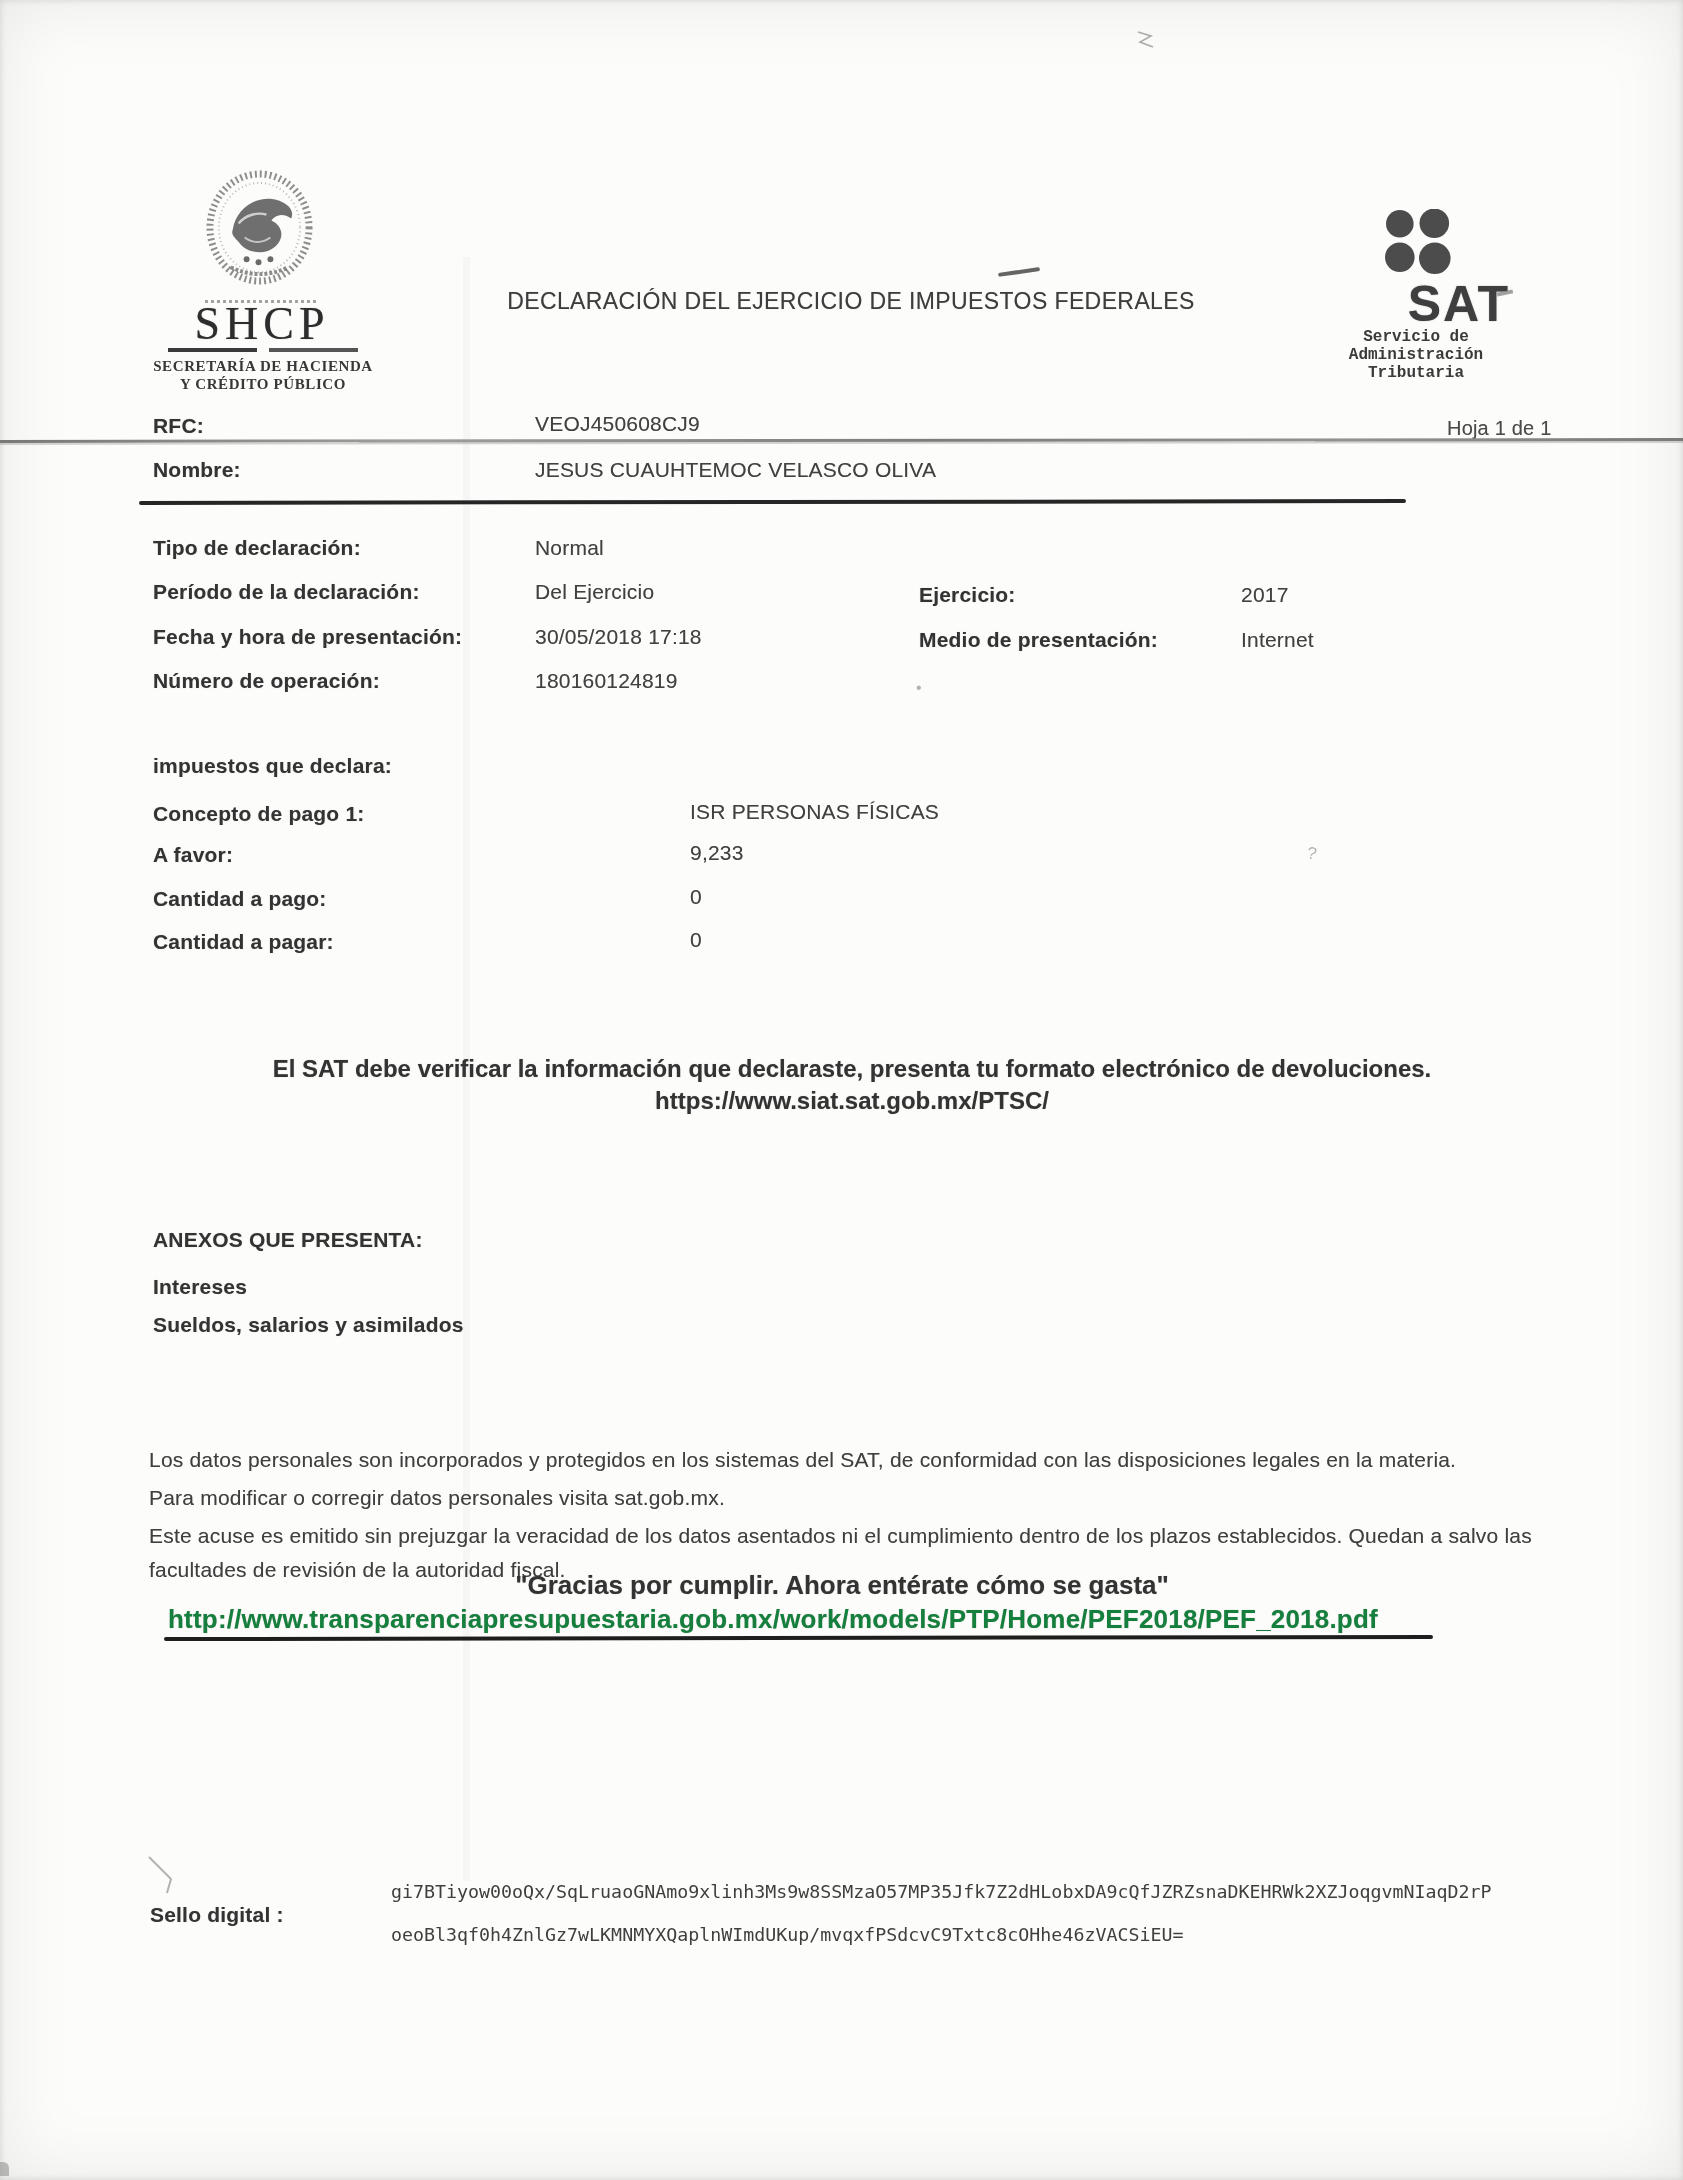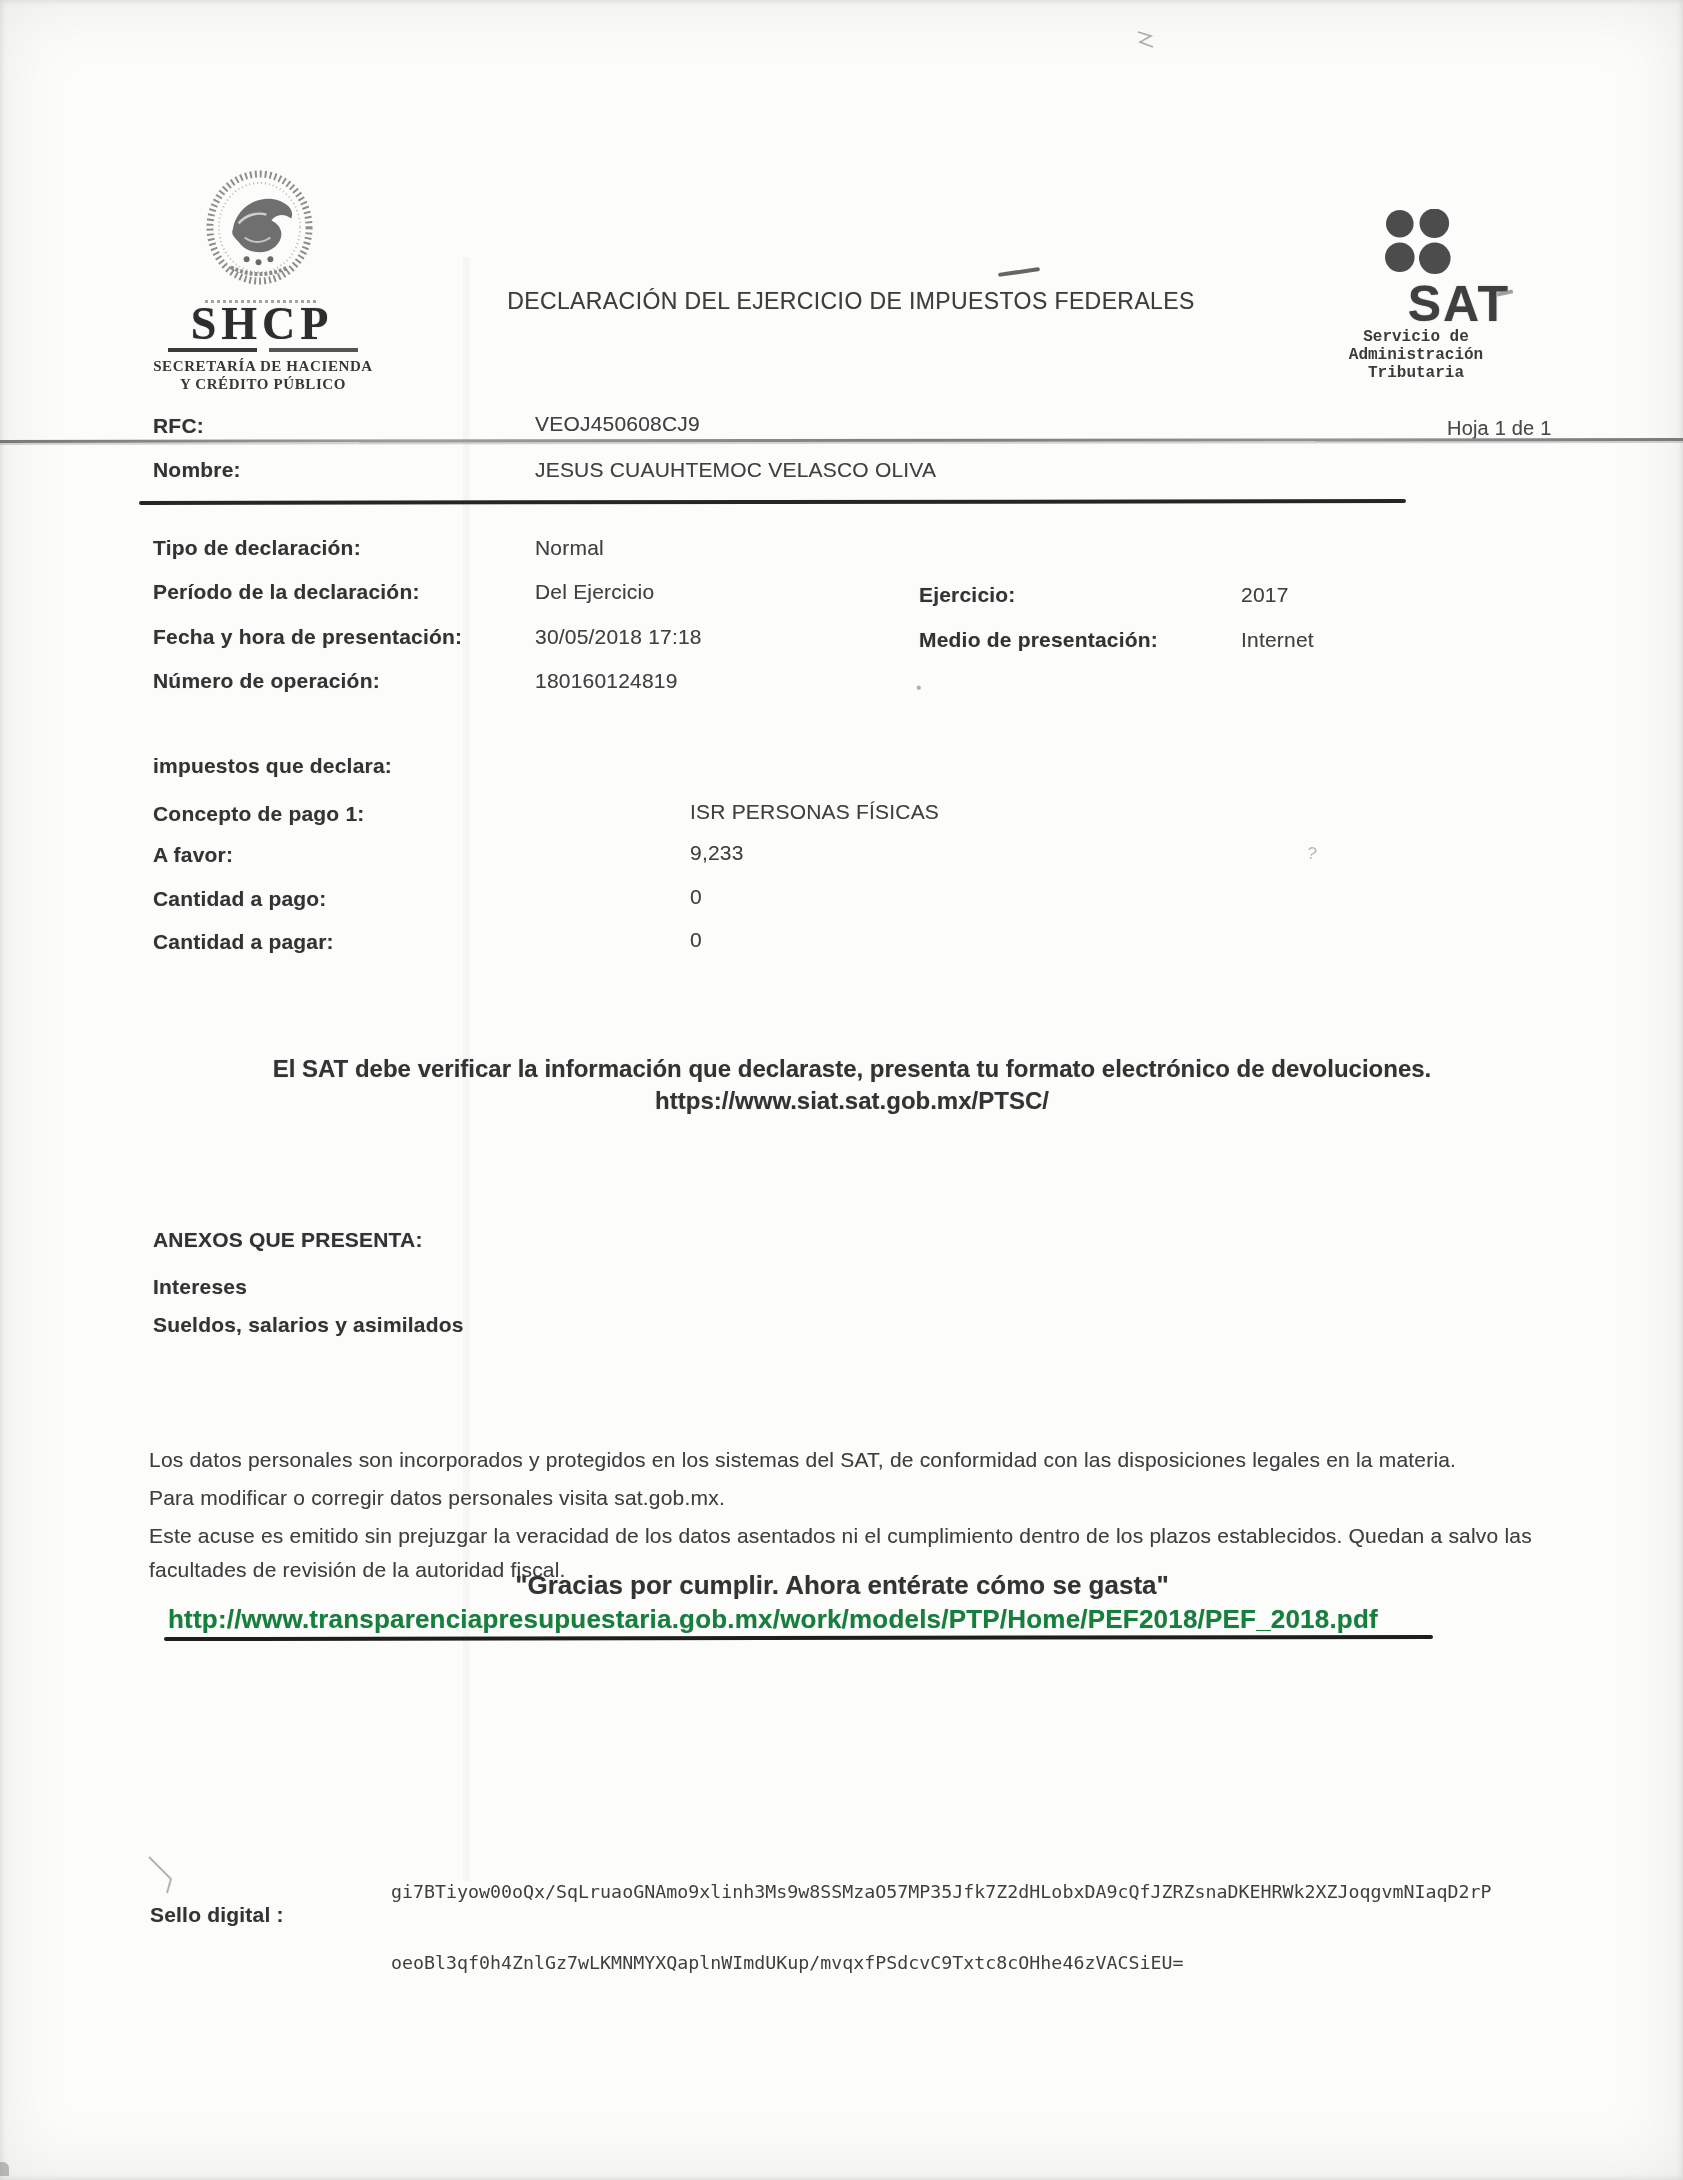--- a/index.html
+++ b/index.html
@@ -15,21 +15,21 @@
   }
   .abs{position:absolute;}
   .lbl{font-weight:700;font-size:21px;color:#333;letter-spacing:0.2px;text-shadow:0 0 1px rgba(80,80,80,.35);white-space:nowrap;}
   .val{font-weight:400;font-size:21px;color:#414141;letter-spacing:0.2px;text-shadow:0 0 0.6px rgba(90,90,90,.4);white-space:nowrap;}
   .title-line{font-size:23px;color:#3d3d3d;letter-spacing:0.4px;text-align:center;text-shadow:0 0 0.7px rgba(80,80,80,.45);}
   .para{font-size:21px;line-height:34px;color:#3f3f3f;letter-spacing:0.2px;text-shadow:0 0 0.6px rgba(90,90,90,.4);}
   .bold-center{font-weight:700;text-align:center;color:#333;text-shadow:0 0 1px rgba(70,70,70,.4);}
   .mono{font-family:"DejaVu Sans Mono",monospace;font-size:18.3px;color:#3f3f3f;white-space:nowrap;letter-spacing:0;}
   .rule-light{height:3px;background:linear-gradient(90deg,#787878,#9e9e9e 25%,#7d7d7d 55%,#929292 80%,#7a7a7a);box-shadow:0 2px 0 rgba(150,150,150,.4);}
   .rule-dark{height:3.5px;background:#262626;border-radius:2px;}
-  .shcp-word{font-family:"Liberation Serif",serif;font-size:46px;font-weight:700;letter-spacing:5px;color:#2d2d2d;text-align:center;text-shadow:0 0 1px rgba(60,60,60,.5);}
+  .shcp-word{font-family:"Liberation Serif",serif;font-size:46px;font-weight:400;letter-spacing:5px;color:#2d2d2d;text-align:center;text-shadow:0 0 1px rgba(60,60,60,.5);}
   .shcp-sub{font-family:"Liberation Serif",serif;font-weight:700;font-size:15px;letter-spacing:0.6px;color:#383838;text-align:center;line-height:18px;white-space:nowrap;}
   .sat-word{font-size:50px;font-weight:800;letter-spacing:2px;color:#3f3f3f;text-align:right;text-shadow:0 0 1.2px rgba(60,60,60,.55);}
   .sat-sub{font-family:Liberation Mono, monospace;font-weight:700;font-size:16px;color:#3b3b3b;text-align:center;line-height:18px;}
   .artifact{color:#9a9a9a;opacity:.75;}
 </style>
 </head>
 <body>
 
 <div class="sheet">
 
@@ -131,21 +131,21 @@
   <div class="abs" style="left:168px;top:1604px;font-size:26px;font-weight:700;color:#15803d;letter-spacing:0.2px;white-space:nowrap;text-shadow:0 0 1px rgba(70,70,70,.4);">http://www.transparenciapresupuestaria.gob.mx/work/models/PTP/Home/PEF2018/PEF_2018.pdf</div>
   <div class="abs" style="left:164px;top:1636px;width:1269px;height:4px;background:#1e1e1e;transform:rotate(-.1deg);border-radius:2px;"></div>
 
   <div class="abs" style="left:145px;top:1853px;">
     <svg width="46" height="46" viewBox="0 0 46 46">
       <path d="M4,4 L26,26 L22,40" stroke="#b2b2b2" stroke-width="2" fill="none"></path>
     </svg>
   </div>
   <div class="abs lbl" style="left:150px;top:1903px;">Sello digital :</div>
   <div class="abs mono" style="left:391px;top:1881px;">gi7BTiyow00oQx/SqLruaoGNAmo9xlinh3Ms9w8SSMzaO57MP35Jfk7Z2dHLobxDA9cQfJZRZsnaDKEHRWk2XZJoqgvmNIaqD2rP</div>
-  <div class="abs mono" style="left:391px;top:1924px;margin-top:28px;">oeoBl3qf0h4ZnlGz7wLKMNMYXQaplnWImdUKup/mvqxfPSdcvC9Txtc8cOHhe46zVACSiEU=</div>
+  <div class="abs mono" style="left:391px;top:1924px;">oeoBl3qf0h4ZnlGz7wLKMNMYXQaplnWImdUKup/mvqxfPSdcvC9Txtc8cOHhe46zVACSiEU=</div>
 
   <div class="abs" style="left:1135px;top:28px;">
     <svg width="22" height="28" viewBox="0 0 22 28">
       <path d="M3,4 L16,8 L5,14 L18,19" stroke="#ababab" stroke-width="1.6" fill="none"></path>
     </svg>
   </div>
   <div class="abs" style="left:0;top:2162px;width:9px;height:14px;background:#8a8a8a;opacity:.55;border-radius:0 6px 0 0;"></div>
 
 </div>
 

